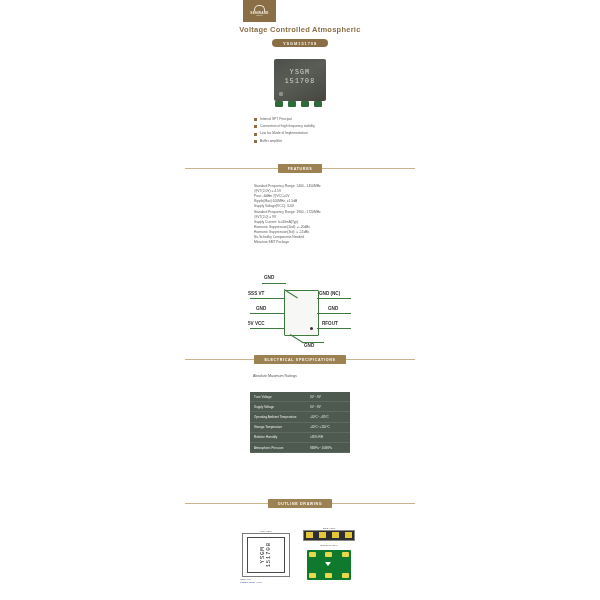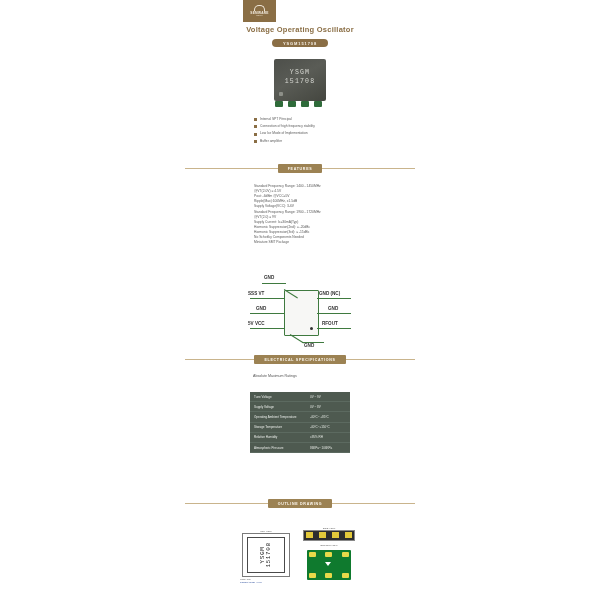--- a/index.html
+++ b/index.html
@@ -109,21 +109,21 @@
 <div class="page">
 
   <div class="logo-block">
     <div class="logo-mark">
       <div class="logo-arch"></div>
       <div class="logo-text">SEMWARE</div>
       <div class="logo-sub">SEMI</div>
     </div>
   </div>
 
-  <div class="doc-title">Voltage Operating Oscillator</div>
+  <div class="doc-title">Voltage Controlled Atmospheric</div>
   <div class="pn-badge">YSGM151708</div>
 
   <div class="chip-photo">
     <div class="chip-body">
       <div class="chip-mark">
         <div>YSGM</div>
         <div>151708</div>
       </div>
       <div class="chip-dot"></div>
     </div>

